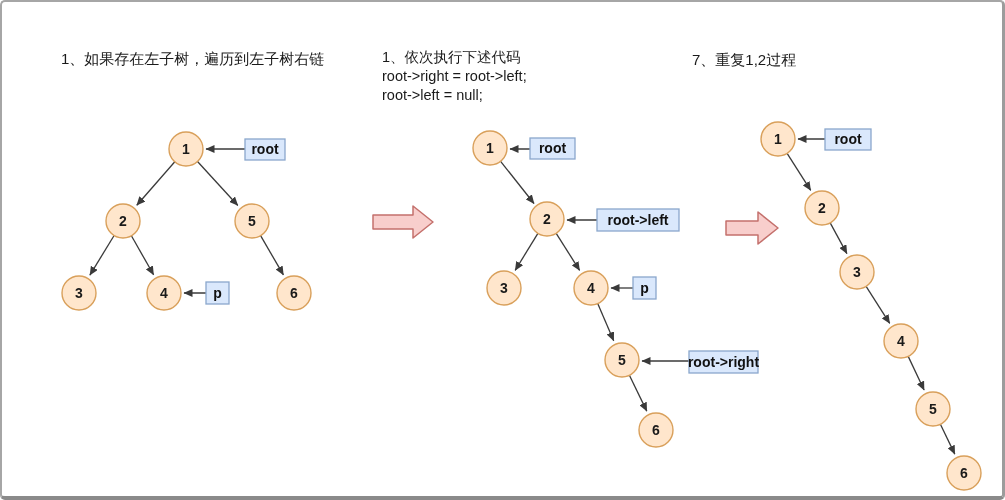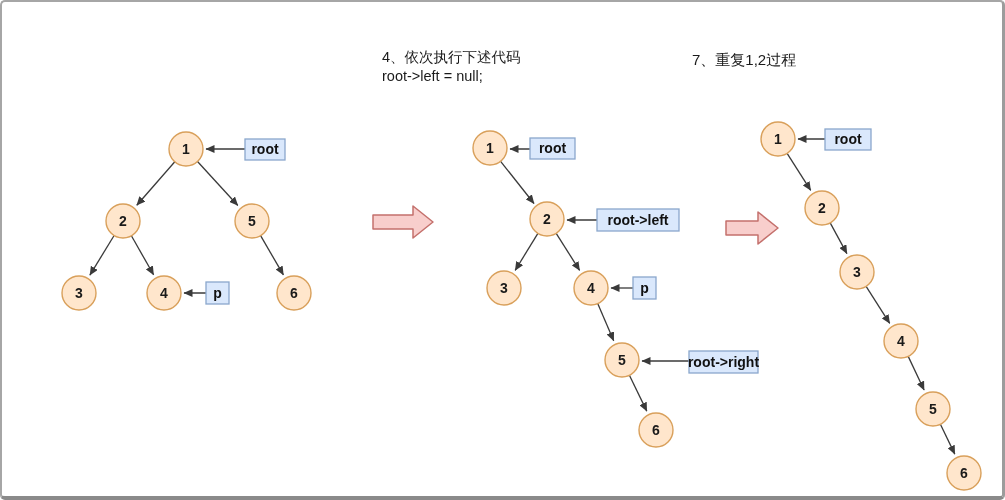--- a/index.html
+++ b/index.html
@@ -28,24 +28,26 @@
   .lbl-box{fill:#dae8fc;stroke:#8aa7cc;stroke-width:1.3;}
   .lbl-text{font-family:"Liberation Sans","DejaVu Sans",sans-serif;font-size:14px;font-weight:bold;fill:#111;text-anchor:middle;}
   .fat-arrow{fill:#f8cecc;stroke:#c4706c;stroke-width:1.5;stroke-linejoin:round;}
 </style>
 </head>
 <body>
 
 <div class="canvas">
 
   <div class="step-text" id="step1-text">
+    <div class="line">1、如果存在左子树，遍历到左子树右链</div>
   </div>
 
   <div class="step-text" id="step2-text">
-    <div class="line">4、依次执行下述代码</div>
+    <div class="line">1、依次执行下述代码</div>
+    <div class="line">root-&gt;right = root-&gt;left;</div>
     <div class="line">root-&gt;left = null;</div>
   </div>
 
   <div class="step-text" id="step3-text">
     <div class="line">7、重复1,2过程</div>
   </div>
 
   <svg width="1001" height="494" viewBox="0 0 1001 494">
     <defs>
       <marker id="ah" markerUnits="userSpaceOnUse" markerWidth="10" markerHeight="8" refX="8.5" refY="4" orient="auto">

